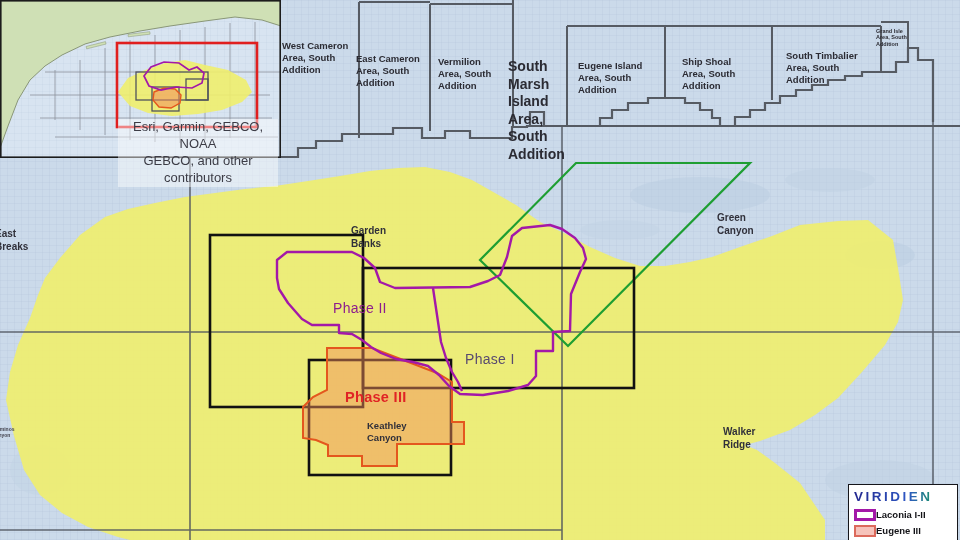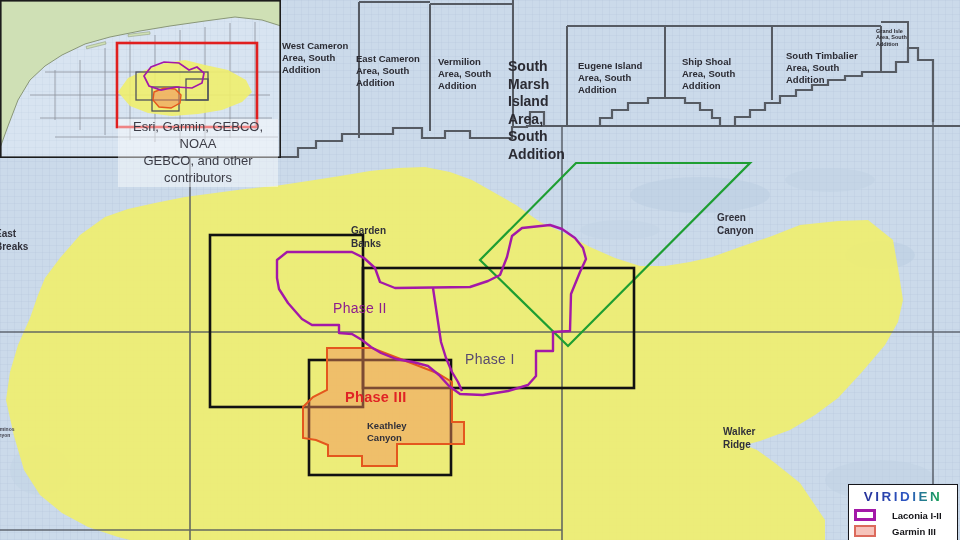--- a/index.html
+++ b/index.html
@@ -14,24 +14,24 @@
   .sea-label.small2{font-size:9.5px;}
   .sea-label.tiny{font-size:5px;color:#44444e;}
   .phase-label{font-size:14px;letter-spacing:.3px;}
   .phase-1{color:var(--phase1-text,#584a70);margin-top:37px;}
   .phase-2{color:var(--phase2-text,#8d1d8d);}
   .phase-3{color:var(--phase3-text,#e02325);font-weight:bold;font-size:14.5px;}
   .attribution{position:absolute;left:118px;top:119px;width:160px;text-align:center;
     font-size:13px;line-height:1.3;color:#3c3c46;background:rgba(255,255,255,.45);}
   .legend{position:absolute;left:848px;top:484px;width:110px;height:70px;background:#ffffff;
     border:1.6px solid #15151a;box-sizing:border-box;padding:4px 5px 0 5px;}
-  .brand{font-weight:bold;font-size:13.5px;letter-spacing:2.5px;text-align:center;
+  .brand{font-weight:bold;font-size:13.5px;letter-spacing:2.5px;
     background:linear-gradient(90deg,var(--brand-a,#23278e) 0%,var(--brand-b,#2e58c4) 55%,var(--brand-c,#17a254) 88%,var(--brand-d,#38b44a) 100%);
     -webkit-background-clip:text;background-clip:text;color:transparent;margin-bottom:5px;}
-  .legend-row{display:flex;align-items:center;gap:16px;margin-bottom:4px;}
+  .legend-row{display:flex;gap:0;margin-bottom:4px;}
   .swatch{width:22px;height:12px;box-sizing:border-box;flex:0 0 auto;}
   .swatch.s1{background:#ffffff;border:3px solid var(--purple,#a318a8);}
   .swatch.s2{background:#f6c3bb;border:2px solid #dc6a5c;}
   .legend-label{font-size:9.5px;font-weight:bold;color:#141418;white-space:nowrap;}
 </style>
 </head>
 <body>
 
 <div class="stage">
 
@@ -178,17 +178,17 @@
   </div>
 
   <div class="legend">
     <div class="brand">VIRIDIEN</div>
     <div class="legend-row">
       <span class="swatch s1"></span>
       <span class="legend-label">Laconia I-II</span>
     </div>
     <div class="legend-row">
       <span class="swatch s2"></span>
-      <span class="legend-label">Garmin III</span>
+      <span class="legend-label">Eugene III</span>
     </div>
   </div>
 
 </div>
 
 </body></html>

